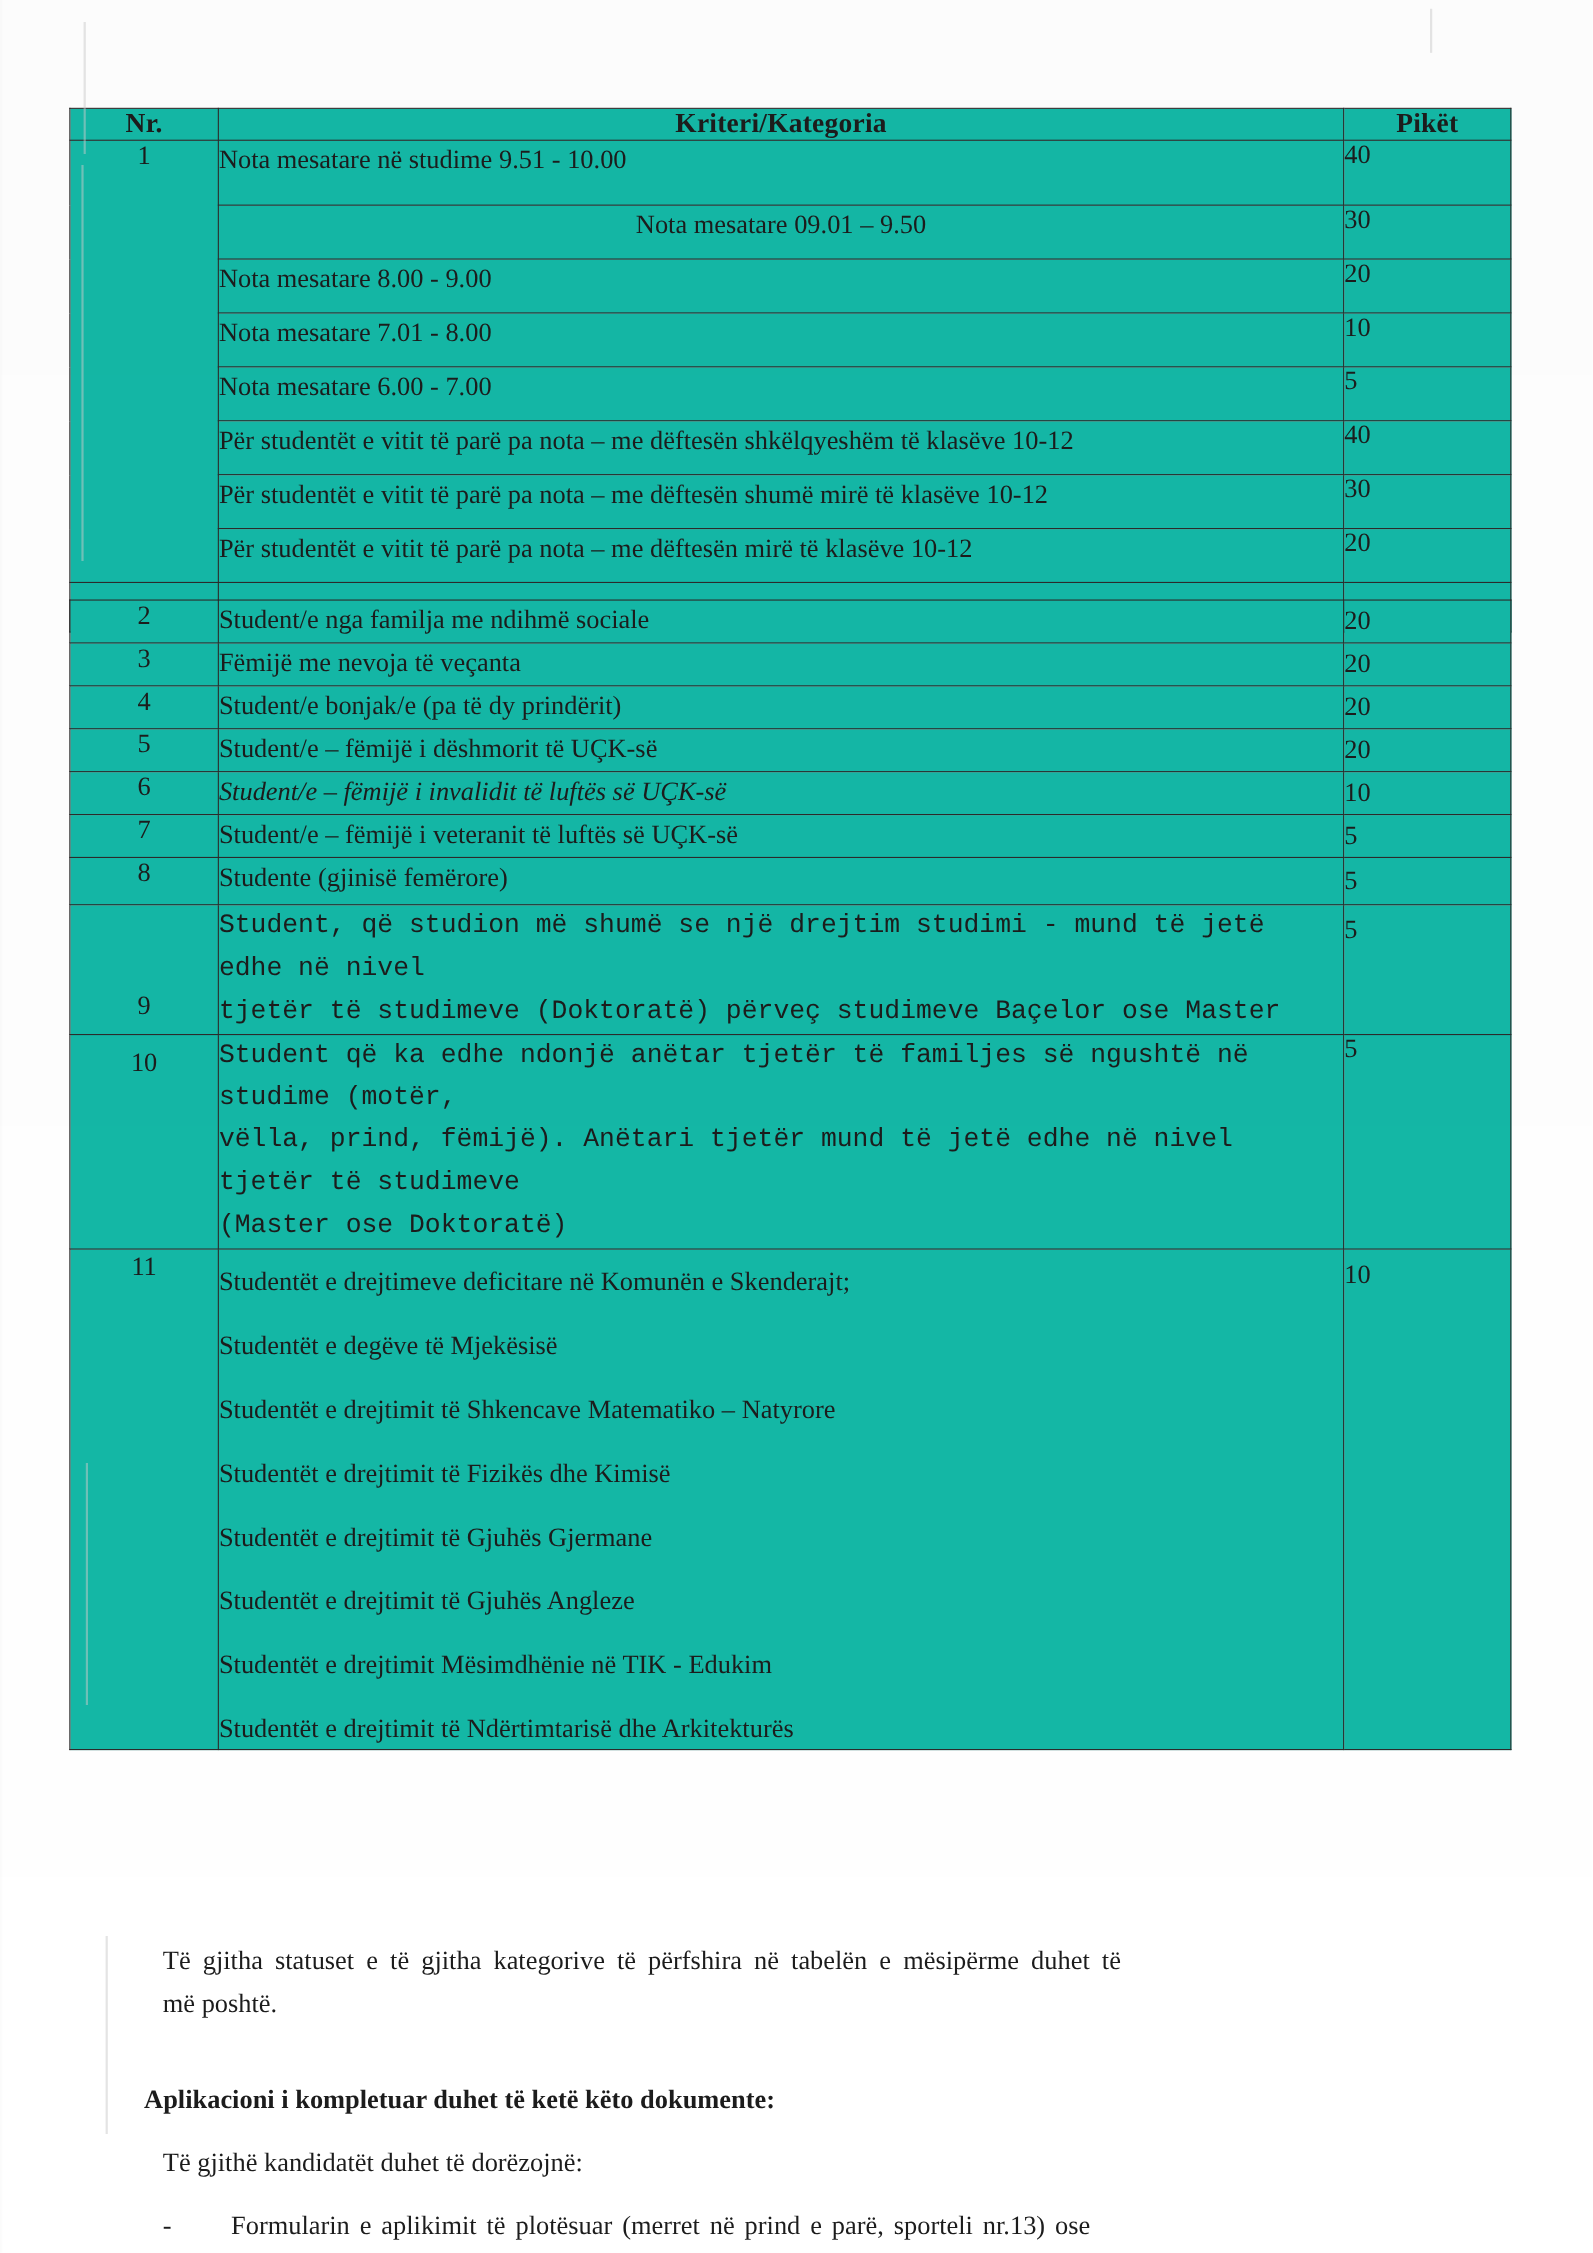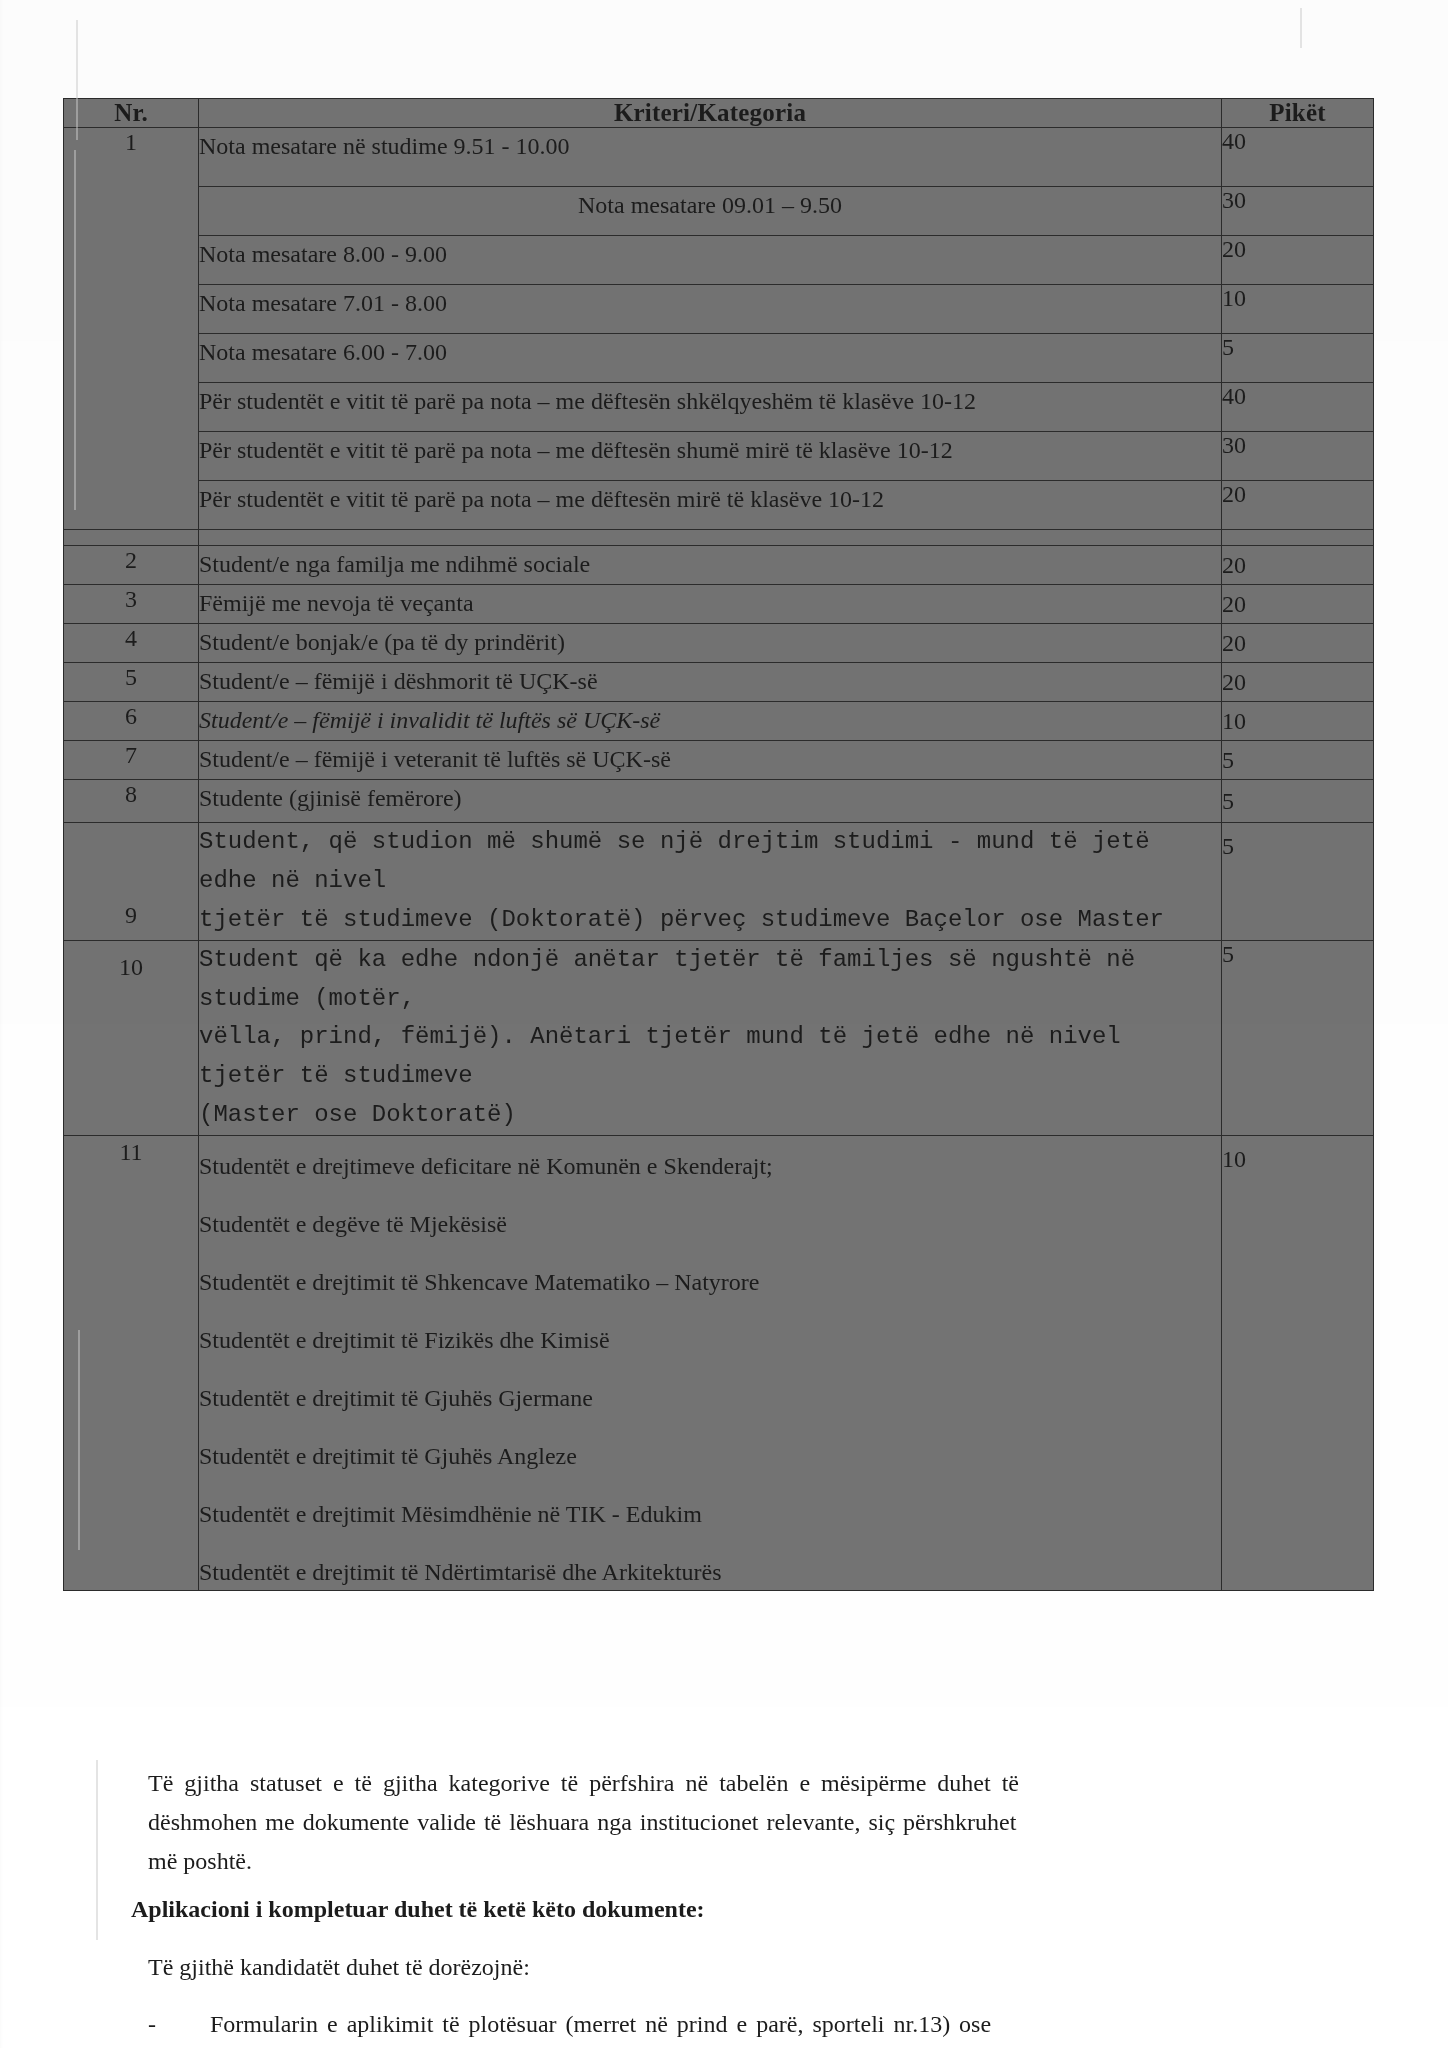--- a/index.html
+++ b/index.html
@@ -43,21 +43,21 @@
   
   table.doc-table {
     position: absolute;
     border-collapse: collapse;
     table-layout: fixed;
   }
   table.doc-table td, table.doc-table th {
     border: 1.5px solid #2b2b2b;
     vertical-align: top;
     padding: 0;
-    background: #737373;
+    background: #14b8a6;
   }
 
   
   col.c-nr    { width: 135px; }
   col.c-desc  { width: 1023px; }
   col.c-pts   { width: 152px; }
 
   .hdr-cell {
     text-align: center;
     font-weight: bold;
@@ -271,21 +271,20 @@
           <span class="sub-line">Studentët e drejtimit Mësimdhënie në TIK - Edukim</span>
           <span class="sub-line">Studentët e drejtimit të Ndërtimtarisë dhe Arkitekturës</span>
         </td>
         <td class="pts-cell top">10</td>
       </tr>
     </tbody>
   </table>
 
   <div class="para" style="left:148px; top:1764px; width:1065px;">
     <span style="display:block; word-spacing:5px;">Të gjitha statuset e të gjitha kategorive të përfshira në tabelën e mësipërme  duhet të</span>
-    <span style="display:block; word-spacing:2px;">dëshmohen me dokumente valide të lëshuara nga institucionet relevante, siç përshkruhet</span>
     <span style="display:block;">më poshtë.</span>
   </div>
 
   <div class="para bold" style="left:131px; top:1890px; width:1000px;">Aplikacioni i kompletuar duhet të ketë këto dokumente:</div>
 
   <div class="para" style="left:148px; top:1948px; width:1000px;">Të gjithë kandidatët duhet të dorëzojnë:</div>
 
   <div class="bullet-row" style="left:148px; top:2005px; width:1066px;">
     <span class="dash">-</span>
     <span class="btext">Formularin e aplikimit të plotësuar (merret në prind e parë, sporteli nr.13) ose</span>

